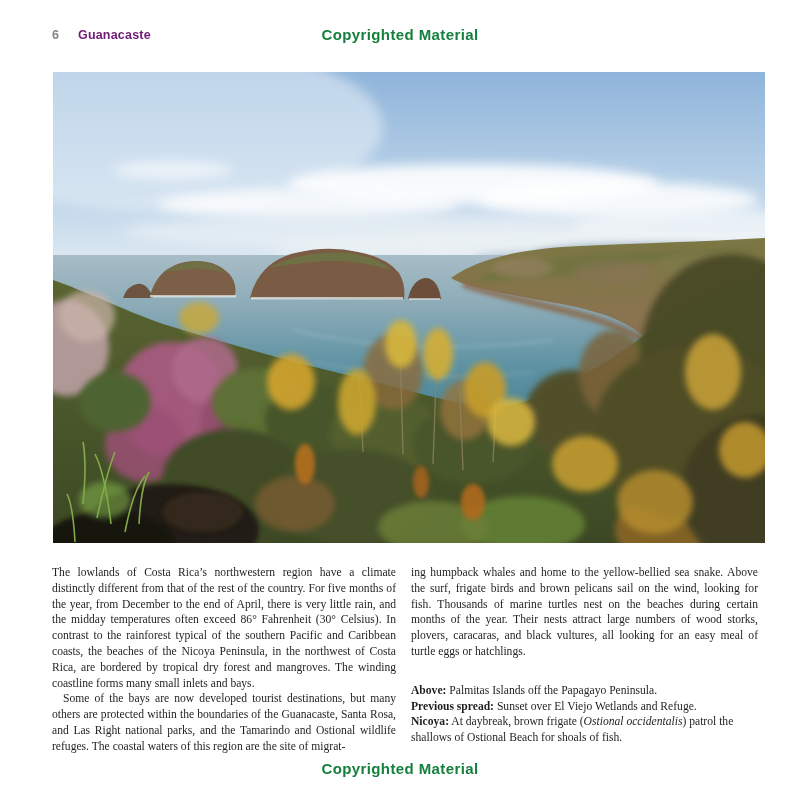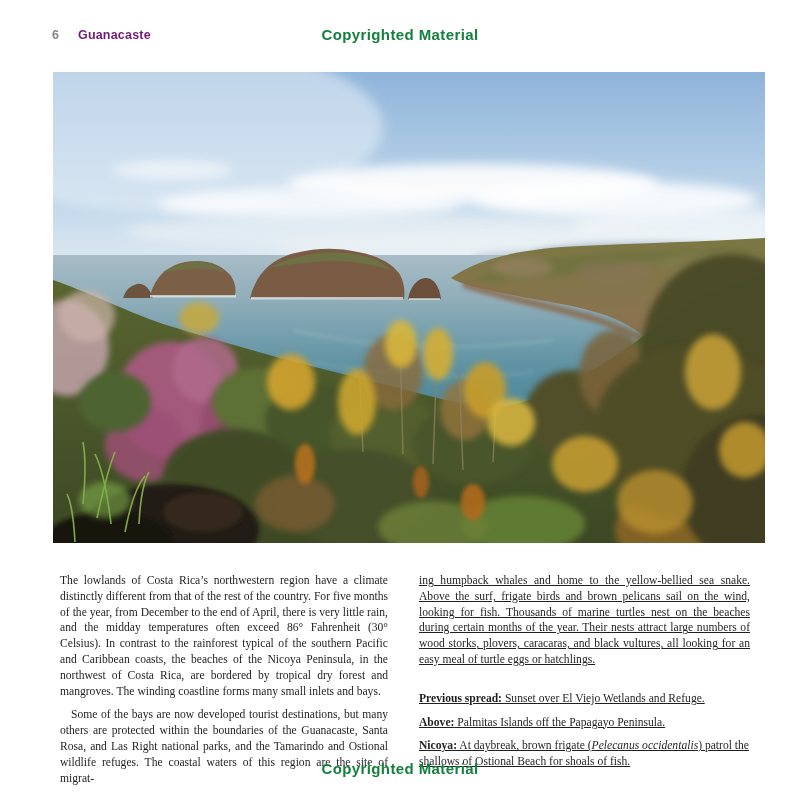--- a/index.html
+++ b/index.html
@@ -26,22 +26,22 @@
     position:absolute;left:53px;top:72px;width:712px;height:471px;overflow:hidden;
     background:#9cbfe2;
   }
   .photo svg{display:block;}
   
   .text-row{
     position:absolute;left:52px;top:565px;width:706px;display:flex;gap:15px;
   }
   .col{font-size:11.6px;line-height:15.8px;text-align:justify;}
   .col.left{width:344px;}
-  .col.right{width:347px;text-decoration:underline;}
-  .col p{margin:8px;}
+  .col.right{width:347px;}
+  .col p{margin:0;}
   .col p.indent{text-indent:11px;}
   .captions{margin-top:23px;text-align:left;}
   .caption-line{margin:0;}
   .caption-line b{font-weight:bold;}
   .caption-line i{font-style:italic;}
 </style>
 </head>
 <body>
 
 <div id="page">
@@ -205,22 +205,22 @@
   </div>
 
   <div class="text-row">
     <div class="col left">
       <p>The lowlands of Costa Rica’s northwestern region have a climate distinctly different from that of the rest of the country. For five months of the year, from December to the end of April, there is very little rain, and the midday temperatures often exceed 86° Fahrenheit (30° Celsius). In contrast to the rainforest typical of the southern Pacific and Caribbean coasts, the beaches of the Nicoya Peninsula, in the northwest of Costa Rica, are bordered by tropical dry forest and mangroves. The winding coastline forms many small inlets and bays.</p>
       <p class="indent">Some of the bays are now developed tourist destinations, but many others are protected within the boundaries of the Guanacaste, Santa Rosa, and Las Right national parks, and the Tamarindo and Ostional wildlife refuges. The coastal waters of this region are the site of migrat-</p>
     </div>
     <div class="col right">
       <p>ing humpback whales and home to the yellow-bellied sea snake. Above the surf, frigate birds and brown pelicans sail on the wind, looking for fish. Thousands of marine turtles nest on the beaches during certain months of the year. Their nests attract large numbers of wood storks, plovers, caracaras, and black vultures, all looking for an easy meal of turtle eggs or hatchlings.</p>
       <div class="captions">
+        <p class="caption-line"><b>Above:</b><span> Palmitas Islands off the Papagayo Peninsula.</span><i></i><span></span></p>
         <p class="caption-line"><b>Previous spread:</b><span> Sunset over El Viejo Wetlands and Refuge.</span><i></i><span></span></p>
-        <p class="caption-line"><b>Above:</b><span> Palmitas Islands off the Papagayo Peninsula.</span><i></i><span></span></p>
-        <p class="caption-line"><b>Nicoya:</b><span> At daybreak, brown frigate (</span><i>Pelecanus occidentalis</i><span>) patrol the shallows of Ostional Beach for shoals of fish.</span></p>
+        <p class="caption-line"><b>Nicoya:</b><span> At daybreak, brown frigate (</span><i>Ostional occidentalis</i><span>) patrol the shallows of Ostional Beach for shoals of fish.</span></p>
       </div>
     </div>
   </div>
 
   <div class="watermark bottom">Copyrighted Material</div>
 
 </div>
 
 </body></html>

